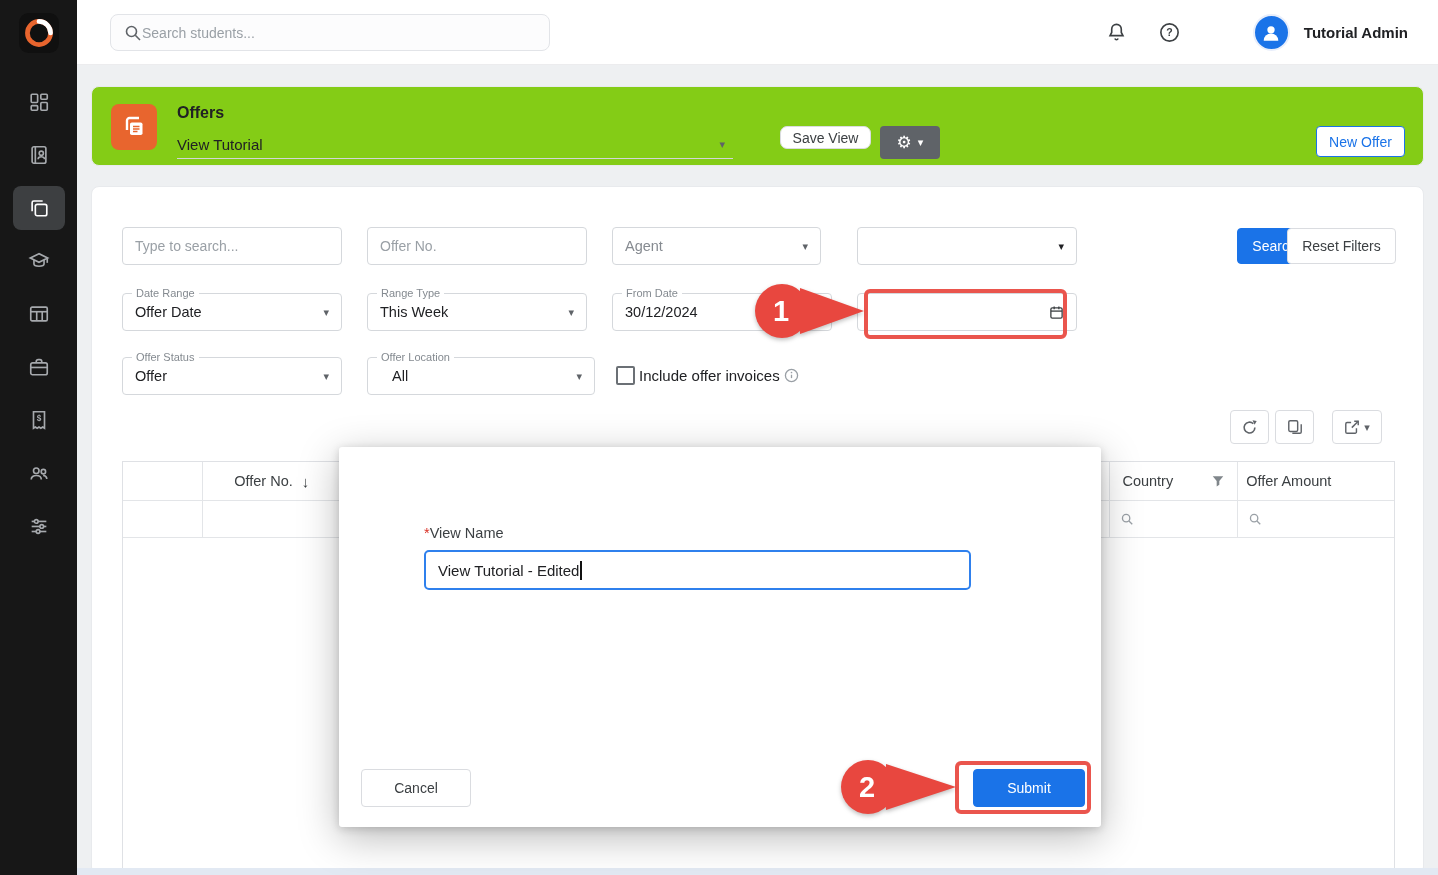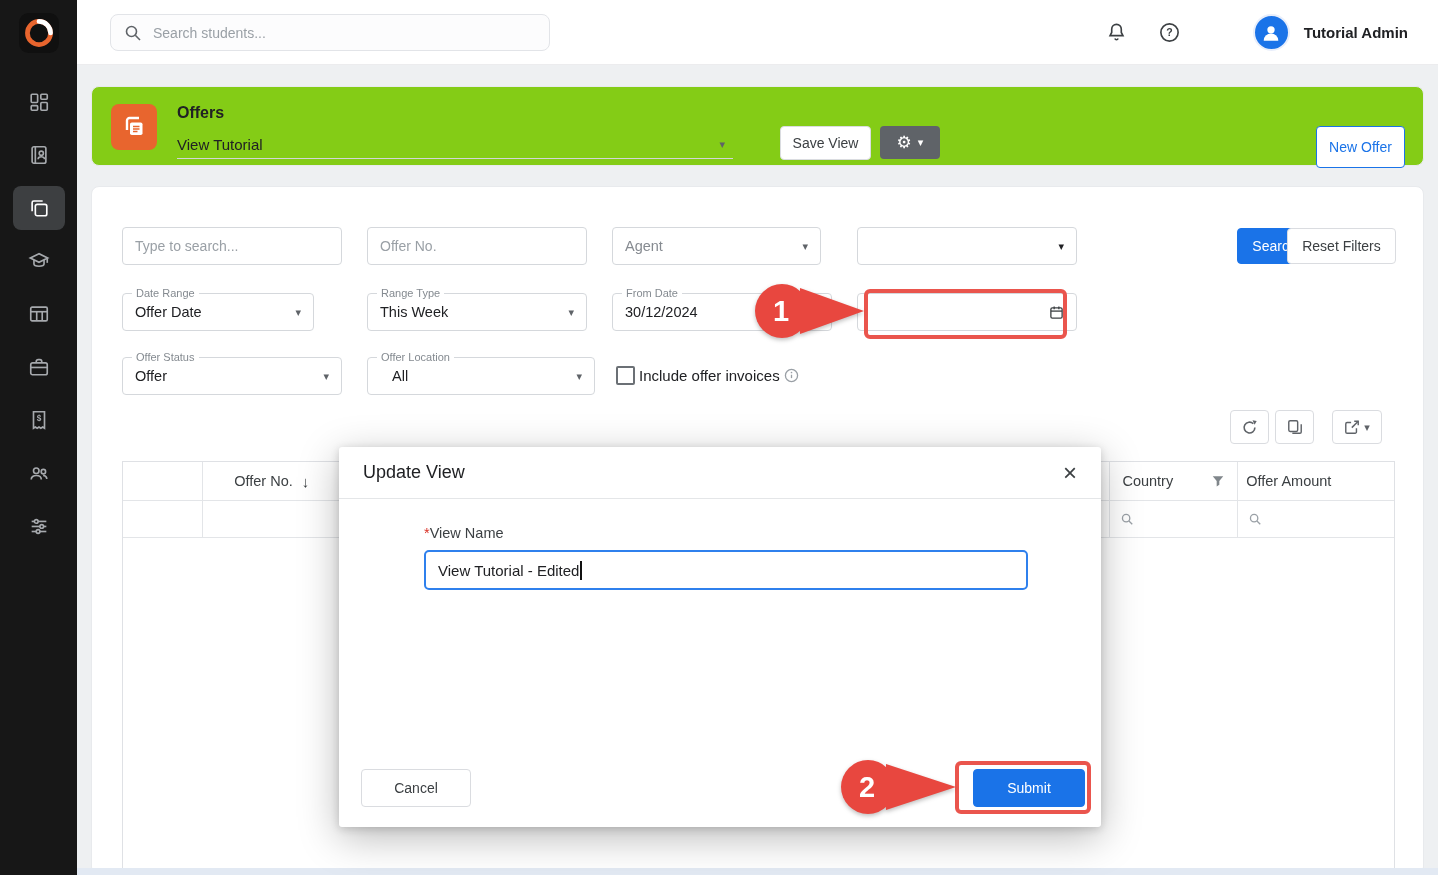--- a/index.html
+++ b/index.html
@@ -11,43 +11,43 @@
   
   .sidebar { left:0; top:0; width:77px; height:875px; background:#171717; z-index:20; }
   .logo { width:77px; height:66px; display:flex; align-items:center; justify-content:center; }
   .nav { display:flex; flex-direction:column; align-items:center; padding-top:14px; gap:9px; }
   .nav-item { width:52px; height:44px; display:flex; align-items:center; justify-content:center; border-radius:8px; cursor:pointer; color:#a6a9ad; }
   .nav-item.active { background:#3d3f41; color:#ffffff; }
   .nav-item svg { display:block; }
 
   
   .topbar { left:77px; top:0; width:1361px; height:65px; background:#fff; border-bottom:1px solid #ececee; z-index:10; }
-  .topbar-search { position:absolute; left:33px; top:14px; width:440px; height:37px; border:1px solid #e2e4e8; border-radius:8px; background:#fcfcfd; display:flex; align-items:center; padding:0 13px; gap:11px; }
+  .topbar-search { position:absolute; left:33px; top:14px; width:440px; height:37px; border:1px solid #e2e4e8; border-radius:8px; background:#fcfcfd; display:flex; align-items:center; padding:0 13px; }
   .topbar-search input { border:none; outline:none; flex:1; font-size:14px; color:#202124; background:transparent; font-family:"Liberation Sans", sans-serif; }
   ::placeholder { color:#9aa0a6; }
   .topbar-right { position:absolute; right:0; top:0; height:65px; display:flex; align-items:center; padding-right:30px; }
   .icon-btn { display:flex; align-items:center; justify-content:center; cursor:pointer; }
   .avatar { width:37px; height:37px; border-radius:50%; background:#1a73e8; display:flex; align-items:center; justify-content:center; border:2px solid #e8eefb; cursor:pointer; }
   .user-name { font-size:15px; font-weight:700; color:#202124; margin-left:14px; }
 
   
   .header-card { left:91px; top:86px; width:1333px; height:80px; background:#84cc16; border:1px solid #e8eaed; border-radius:8px; z-index:5; }
   .offers-icon-box { position:absolute; left:19px; top:17px; width:46px; height:46px; background:#e8652e; border-radius:8px; display:flex; align-items:center; justify-content:center; }
   .page-title { position:absolute; left:85px; top:17px; font-size:16px; font-weight:700; color:#202124; }
   .view-select { position:absolute; left:85px; top:44px; width:556px; height:28px; border-bottom:1px solid #d2d5d9; display:flex; align-items:center; justify-content:space-between; padding-right:8px; font-size:15px; color:#202124; cursor:pointer; }
   .caret { font-size:11px; color:#5f6368; }
   .btn { display:flex; align-items:center; justify-content:center; border-radius:4px; font-size:14px; cursor:pointer; }
   .btn-outline { background:#fff; border:1px solid #dadce0; color:#3c4043; }
   .btn-primary { background:#1a73e8; color:#fff; border:1px solid #1a73e8; }
   .btn-blue-outline { background:#fff; border:1px solid #1a73e8; color:#1a73e8; }
-  .save-view-btn { position:absolute; left:688px; top:39px; width:91px; height:34px; }
+  .save-view-btn { position:absolute; left:688px; top:39px; width:91px; height:23px;border-radius:7px; }
   .gear-btn { position:absolute; left:788px; top:39px; width:60px; height:33px; background:#5f6368; border-radius:4px; color:#fff; display:flex; align-items:center; justify-content:center; gap:6px; cursor:pointer; }
   .gear-glyph { font-size:17px; line-height:1; }
   .gear-btn .caret { color:#fff; }
-  .new-offer-btn { position:absolute; left:1224px; top:39px; width:89px; height:42px; }
+  .new-offer-btn { position:absolute; left:1224px; top:39px; width:89px; height:31px; }
 
   
   .actions-menu { left:879px; top:160px; width:176px; background:#fff; border-radius:4px; box-shadow:0 1px 3px rgba(0,0,0,.16), 0 6px 18px rgba(0,0,0,.18); padding:8px 0; z-index:50; }
   .menu-title { padding:9px 19px; font-size:14px; color:#8a8f94; }
   .menu-item { padding:7px 19px; font-size:14.5px; color:#202124; cursor:pointer; }
   .menu-item.highlight { background:#f1f3f4; }
   .menu-divider { margin:6px 0; border-top:1px solid #e4e6e9; }
 
   
   .filter-card { left:91px; top:186px; width:1333px; height:689px; background:#fff; border:1px solid #e8eaed; border-radius:8px; z-index:4; }
@@ -82,21 +82,21 @@
   .tf-cell { padding-left:10px; }
   .t-body { height:333px; border-top:1px solid #e3e5e8; background:#fff; }
 
   
   .modal { left:339px; top:447px; width:762px; height:380px; background:#fff; border-radius:3px; box-shadow:0 10px 40px rgba(0,0,0,.28), 0 2px 8px rgba(0,0,0,.16); z-index:40; }
   .modal-header { height:52px; border-bottom:1px solid #e4e6e8; display:flex; align-items:center; justify-content:space-between; padding:0 24px; }
   .modal-title { font-size:18px; font-weight:500; color:#202124; }
   .modal-close { font-size:24px; color:#3c4043; cursor:pointer; line-height:1; }
   .modal-label { position:absolute; left:85px; top:78px; font-size:14.5px; color:#3c4043; }
   .req { color:#d93025; }
-  .modal-input { position:absolute; left:85px; top:103px; width:604px; height:40px; border:2px solid #2f80ed; border-radius:5px; display:flex; align-items:center; padding:0 12px; font-size:15px; color:#202124; cursor:text; background:#fff; }
+  .modal-input { position:absolute; left:85px; top:103px; width:547px; height:40px; border:2px solid #2f80ed; border-radius:5px; display:flex; align-items:center; padding:0 12px; font-size:15px; color:#202124; cursor:text; background:#fff; }
   .text-caret { display:inline-block; width:1.5px; height:19px; background:#111; margin-left:1px; }
   .modal-cancel { position:absolute; left:22px; top:322px; width:110px; height:38px; }
   .modal-submit { position:absolute; left:634px; top:322px; width:112px; height:38px; }
 
   
   .anno-box { border:4px solid #ea554d; border-radius:6px; pointer-events:none; }
   .anno-box-1 { left:864px; top:289px; width:203px; height:50px; z-index:60; }
   .anno-box-2 { left:955px; top:761px; width:136px; height:53px; z-index:60; }
   .anno-arrow { pointer-events:none; z-index:70; filter:drop-shadow(0 2px 2px rgba(0,0,0,.25)); }
   .anno-arrow-1 { left:752px; top:281px; }
@@ -254,21 +254,21 @@
       <span class="placeholder-text">Agent</span>
       <span class="caret">▾</span>
     </div>
     <div class="field select-field" style="left:765px; top:40px; width:220px;">
       <span></span>
       <span class="caret" style="color:#202124;">▾</span>
     </div>
     <div class="btn btn-primary search-btn">Search</div>
     <div class="btn btn-outline reset-btn">Reset Filters</div>
 
-    <div class="field select-field" style="left:30px; top:106px; width:192px;">
+    <div class="field select-field" style="left:30px; top:106px; width:220px;">
       <span class="float-label">Date Range</span>
       <span>Offer Date</span>
       <span class="caret">▾</span>
     </div>
     <div class="field select-field" style="left:275px; top:106px; width:220px;">
       <span class="float-label">Range Type</span>
       <span>This Week</span>
       <span class="caret">▾</span>
     </div>
     <div class="field" style="left:520px; top:106px; width:220px;">
@@ -361,24 +361,20 @@
               <path d="M10.2 10.2L14 14" stroke="#9aa0a6" stroke-width="1.5"></path>
           </svg>
         </div>
       </div>
       <div class="t-body"></div>
     </div>
   </div>
 
 
   <div class="abs modal">
-    <div class="modal-header">
-      <span class="modal-title">Update View</span>
-      <span class="modal-close">×</span>
-    </div>
     <div class="modal-label">
       <span class="req">*</span><span>View Name</span>
     </div>
     <div class="modal-input">
       <span>View Tutorial - Edited</span>
       <span class="text-caret"></span>
     </div>
     <div class="btn btn-outline modal-cancel">Cancel</div>
     <div class="btn btn-primary modal-submit">Submit</div>
   </div>

